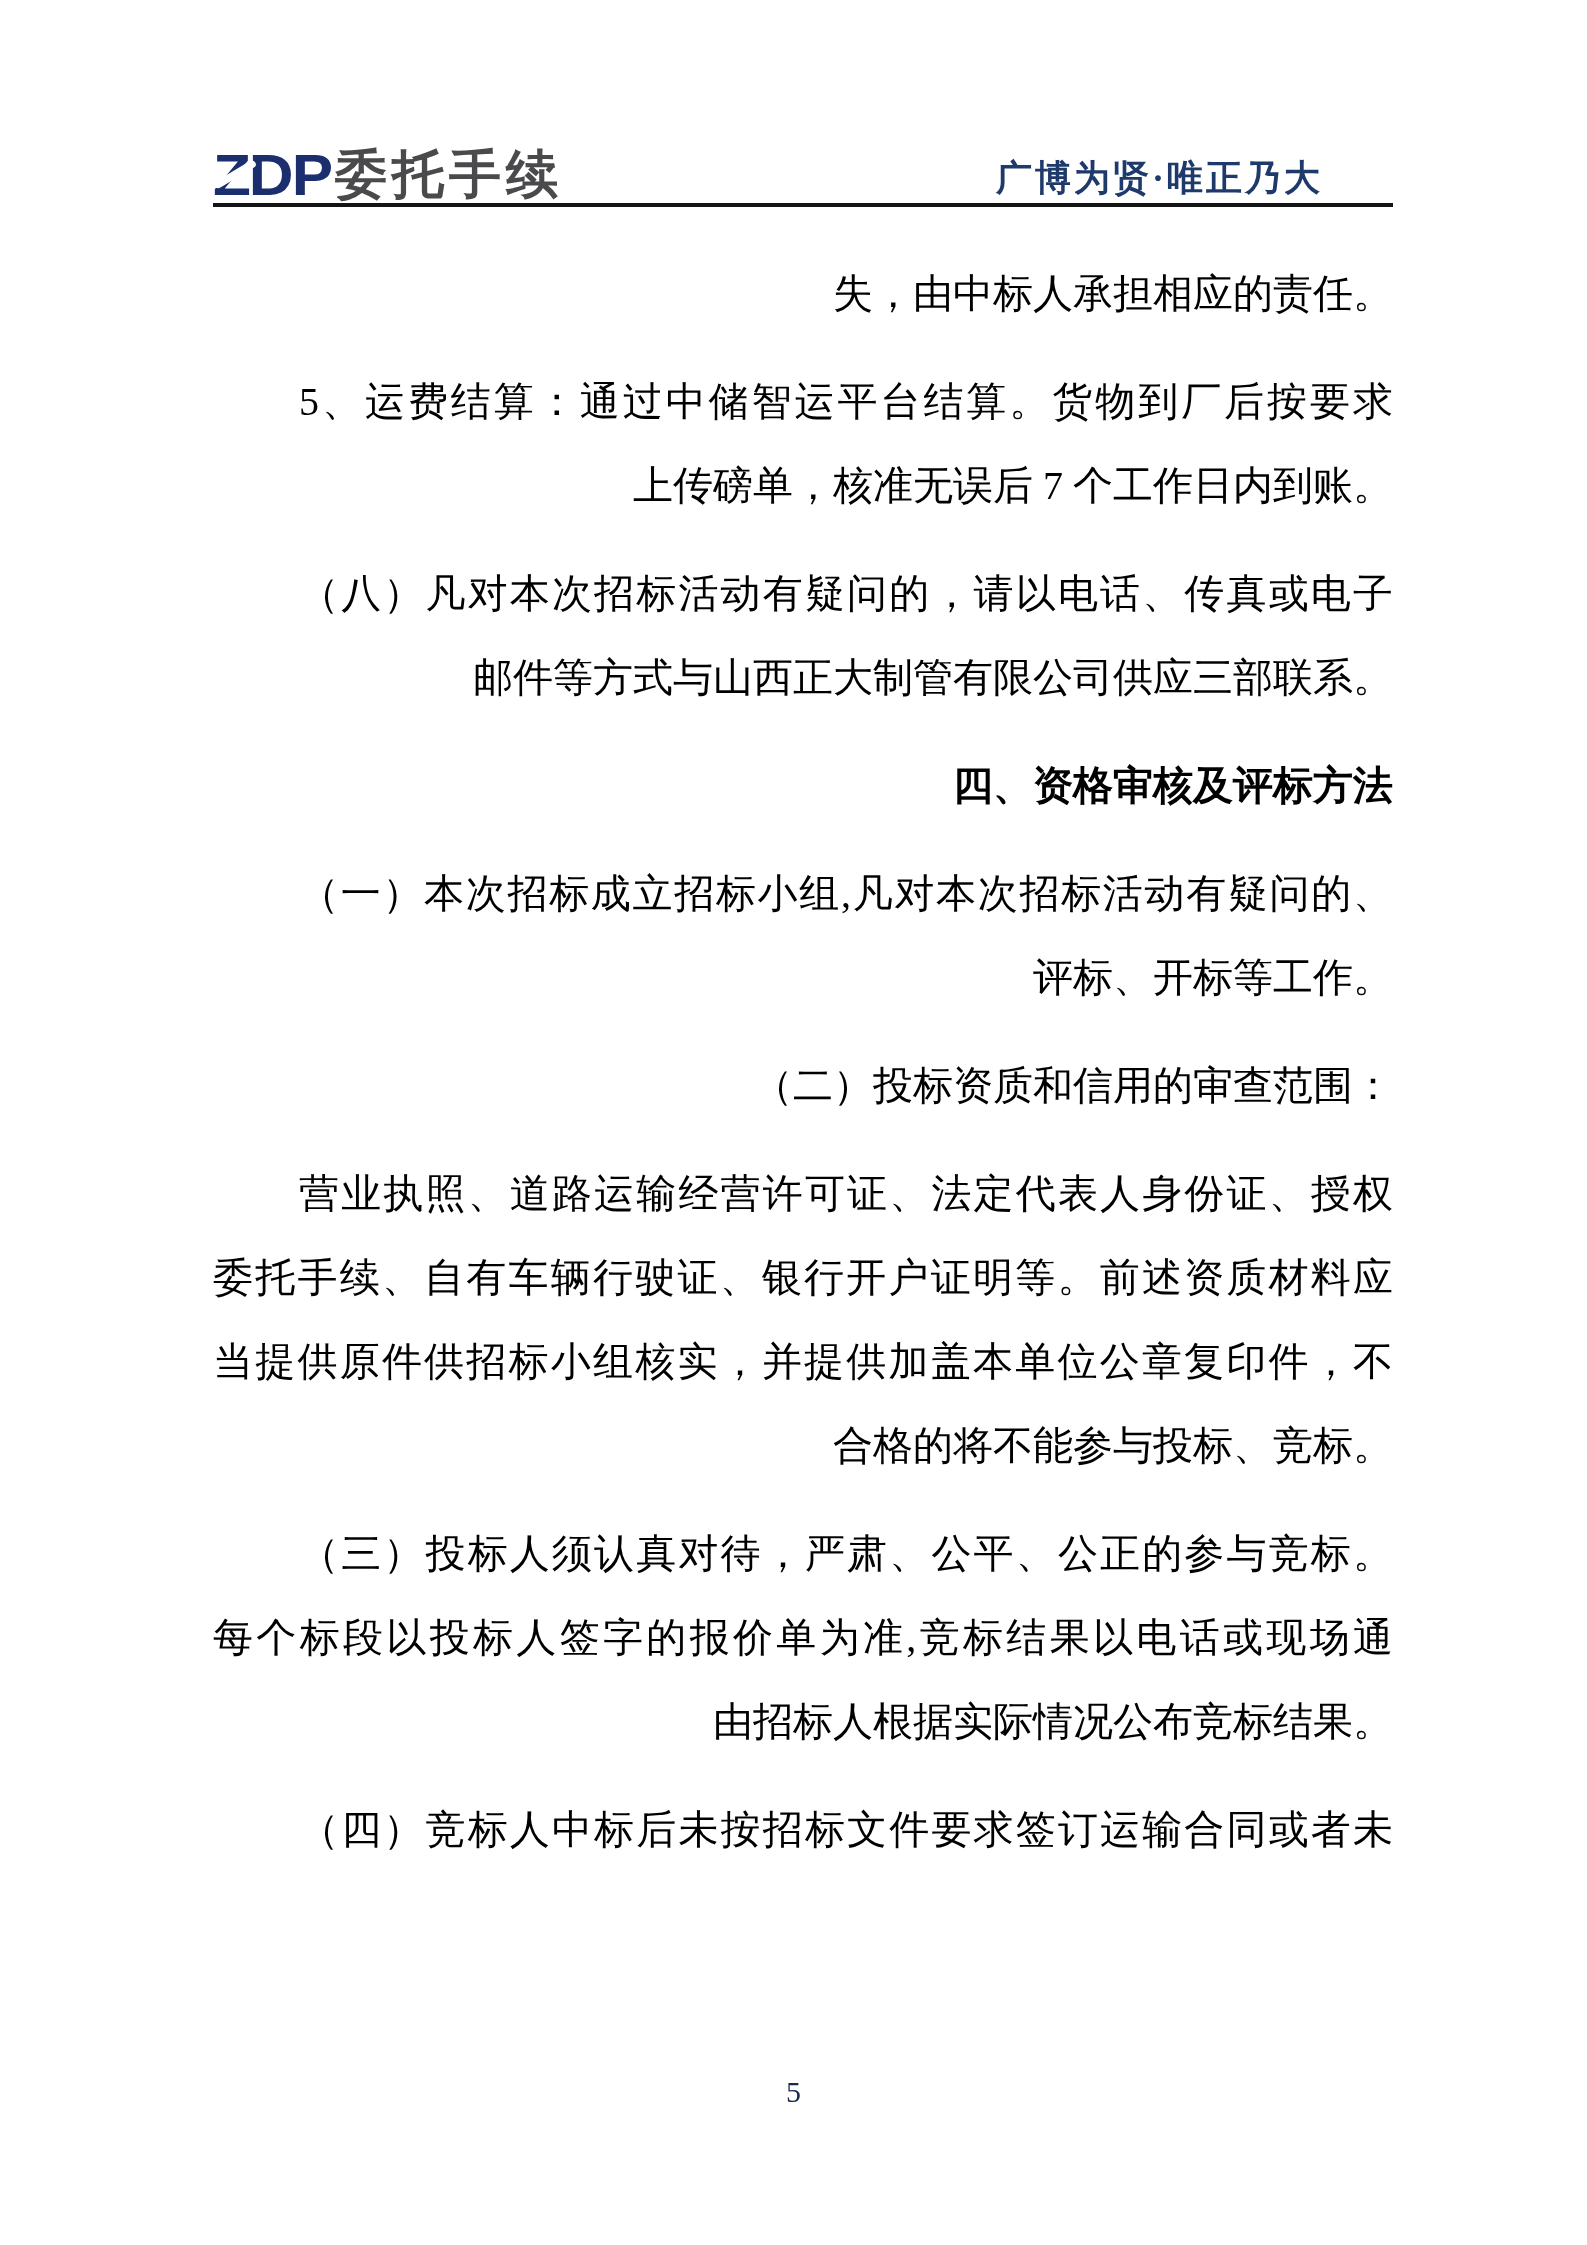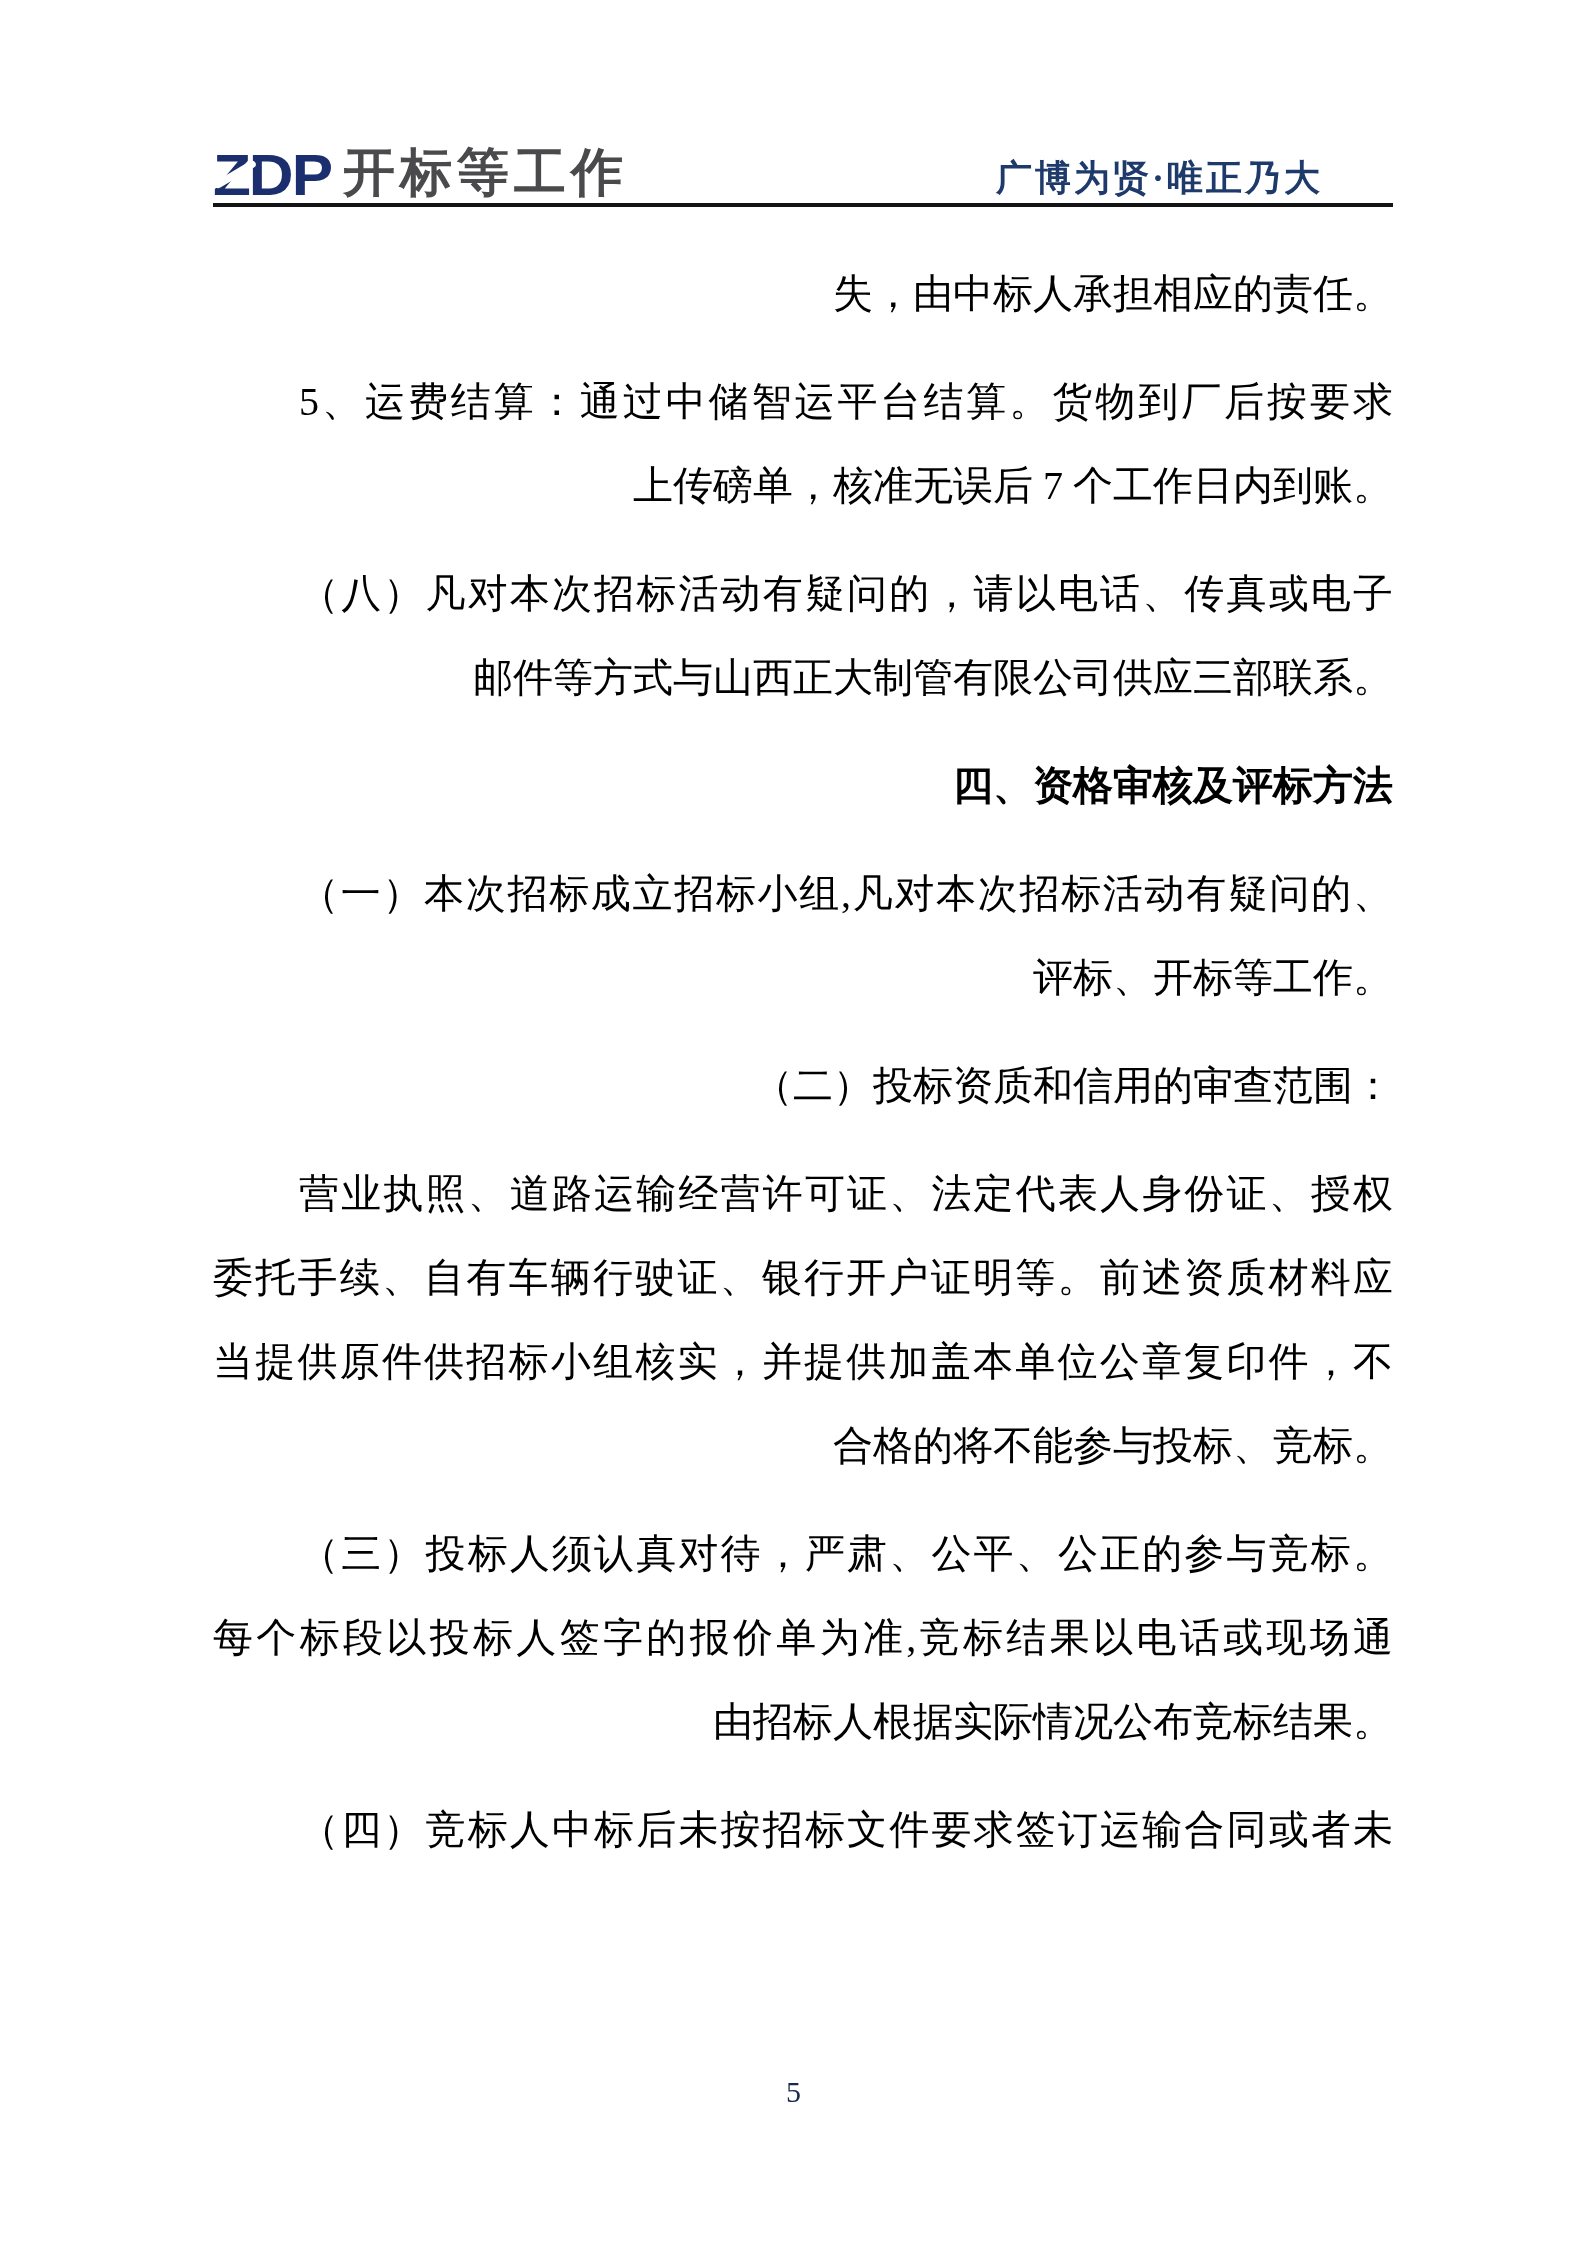--- a/index.html
+++ b/index.html
@@ -24,21 +24,22 @@
     left: 213px;
     width: 1180px;
     top: 132px;
     height: 70px;
     display: flex;
     justify-content: space-between;
     align-items: flex-end;
   }
   .logo {
     display: flex;
-    gap: 12px;
+    align-items: flex-end;
+    gap: 4px;
     white-space: nowrap;
   }
   .logo-zdp {
     position: relative;
     font-family: "Liberation Sans", "DejaVu Sans", sans-serif;
     font-weight: 900;
     font-size: 62px;
     line-height: 58px;
     letter-spacing: -2px;
     color: #1b2e6d;
@@ -125,21 +126,21 @@
   }
 </style>
 </head>
 <body>
 
 <div class="page">
 
   <div class="header">
     <div class="logo">
       <span class="logo-zdp">ZDP</span>
-      <span class="logo-zh">开标等工作</span>
+      <span class="logo-zh">委托手续</span>
     </div>
     <div class="slogan">广博为贤·唯正乃大</div>
   </div>
   <div class="header-rule"></div>
 
   <div class="content">
       <div class="para">
         <div class="line">失，由中标人承担相应的责任。</div>
       </div>
       <div class="para">

